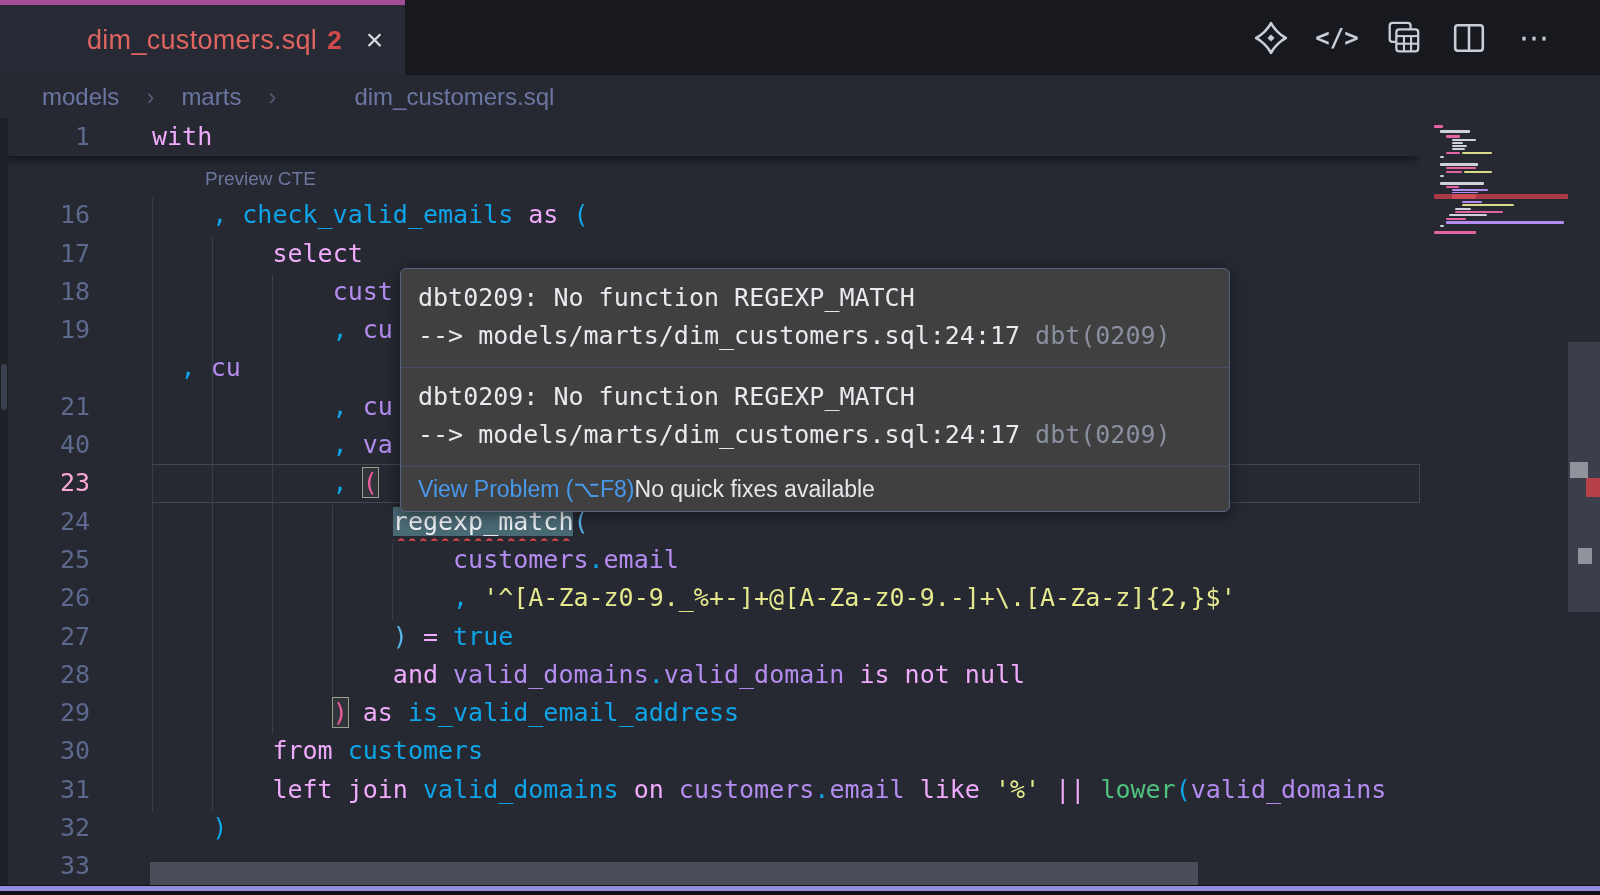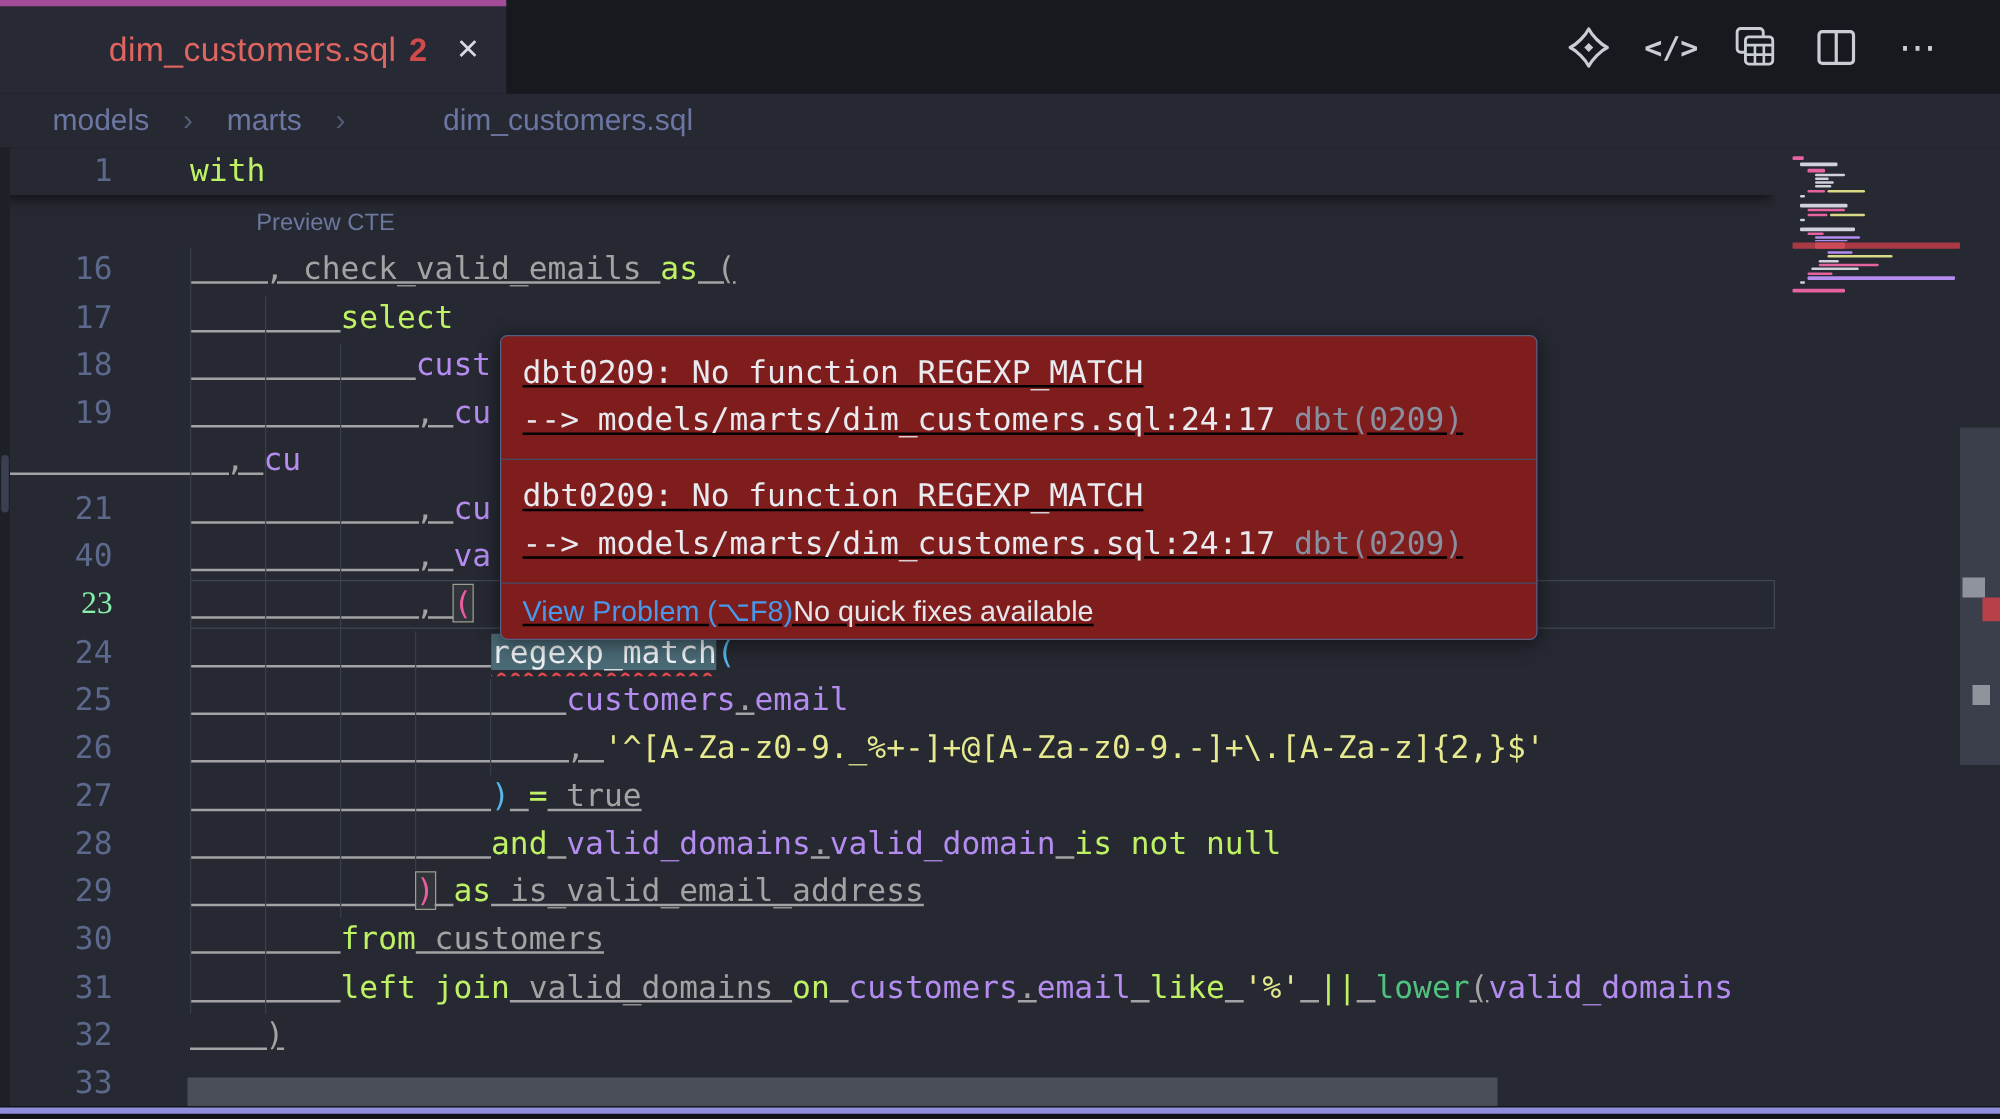--- a/index.html
+++ b/index.html
@@ -35,47 +35,47 @@
     position:absolute;left:0;top:75px;width:1600px;height:43px;background:#262932;
     display:flex;align-items:center;padding-left:42px;box-sizing:border-box;
     font-size:24px;color:#6b76a2;gap:27px;
   }
   .crumb{cursor:pointer;}
   .crumb-sep{color:#525c74;font-size:24px;}
   
   .editor{position:absolute;left:0;top:118px;width:1420px;height:777px;background:#262932;overflow:hidden;}
   .line{height:38.3px;line-height:38.3px;display:flex;font-family:"DejaVu Sans Mono",monospace;font-size:25px;}
   .ln{width:152px;padding-right:62px;box-sizing:border-box;text-align:right;color:#5c688c;flex:none;}
-  .line.current .ln{color:#86efac;font-family:Liberation Serif, serif;}
+  .line.current .ln{color:#f9a8d4;}
   .code{white-space:pre;width:1268px;overflow:hidden;color:#e9ebee;position:relative;}
   .line.current .code{outline:1px solid #41464f;outline-offset:-1px;}
   .sticky{position:relative;z-index:3;background:#262932;box-shadow:0 6px 9px -3px rgba(0,0,0,.55);}
   .codelens{
     height:40px;line-height:46px;padding-left:205px;font-size:19px;color:#6b779c;
     font-family:"Liberation Sans",sans-serif;
   }
-  .tk-k{color:#bef264;}
+  .tk-k{color:#f0abfc;}
   .tk-p{color:#b48cf0;}
   .tk-s{color:#e6e98e;}
   .tk-c{color:#58b5e8;}
   .tk-g{color:#50c17e;}
-  .tk-w{color:#a3a3a3;text-decoration:underline;}
+  .tk-w{color:#0ea5e9;}
   .tk-box{color:#ef5c9d;outline:1px solid #99a08f;background:rgba(153,160,143,.10);}
   .tk-err{
     color:#eef0f3;background:#4a6a76;
     text-decoration:underline wavy #e2474e 2px;text-underline-offset:8px;
   }
   .guide{position:absolute;width:1px;background:#3a3e4a;z-index:1;}
   .left-strip{position:absolute;left:0;top:118px;width:8px;height:777px;background:#1e2027;z-index:4;}
   .left-strip .handle{position:absolute;left:1px;top:246px;width:6px;height:46px;border-radius:3px;background:#3a4050;}
   
   .tooltip{
     position:absolute;left:400px;top:268px;width:828px;z-index:10;
-    background:#7f1d1d;border:1px solid #566184;border-radius:6px;
-    box-shadow:0 3px 16px rgba(0,0,0,.5);overflow:hidden;text-decoration:underline;
+    background:#404040;border:1px solid #566184;border-radius:6px;
+    box-shadow:0 3px 16px rgba(0,0,0,.5);overflow:hidden;
   }
   .tt-msg{padding:10px 17px 12px;font-family:"DejaVu Sans Mono",monospace;font-size:25px;line-height:38px;color:#e8eaef;}
   .tt-msg + .tt-msg{border-top:1px solid #454c66;}
   .tt-code{color:#8a8fa0;}
   .tt-footer{
     border-top:1px solid #454c66;display:flex;align-items:center;
     padding:7px 17px;font-size:23px;height:30px;
   }
   .tt-link{color:#4899ec;cursor:pointer;}
   .tt-hint{color:#e4e6ea;}

